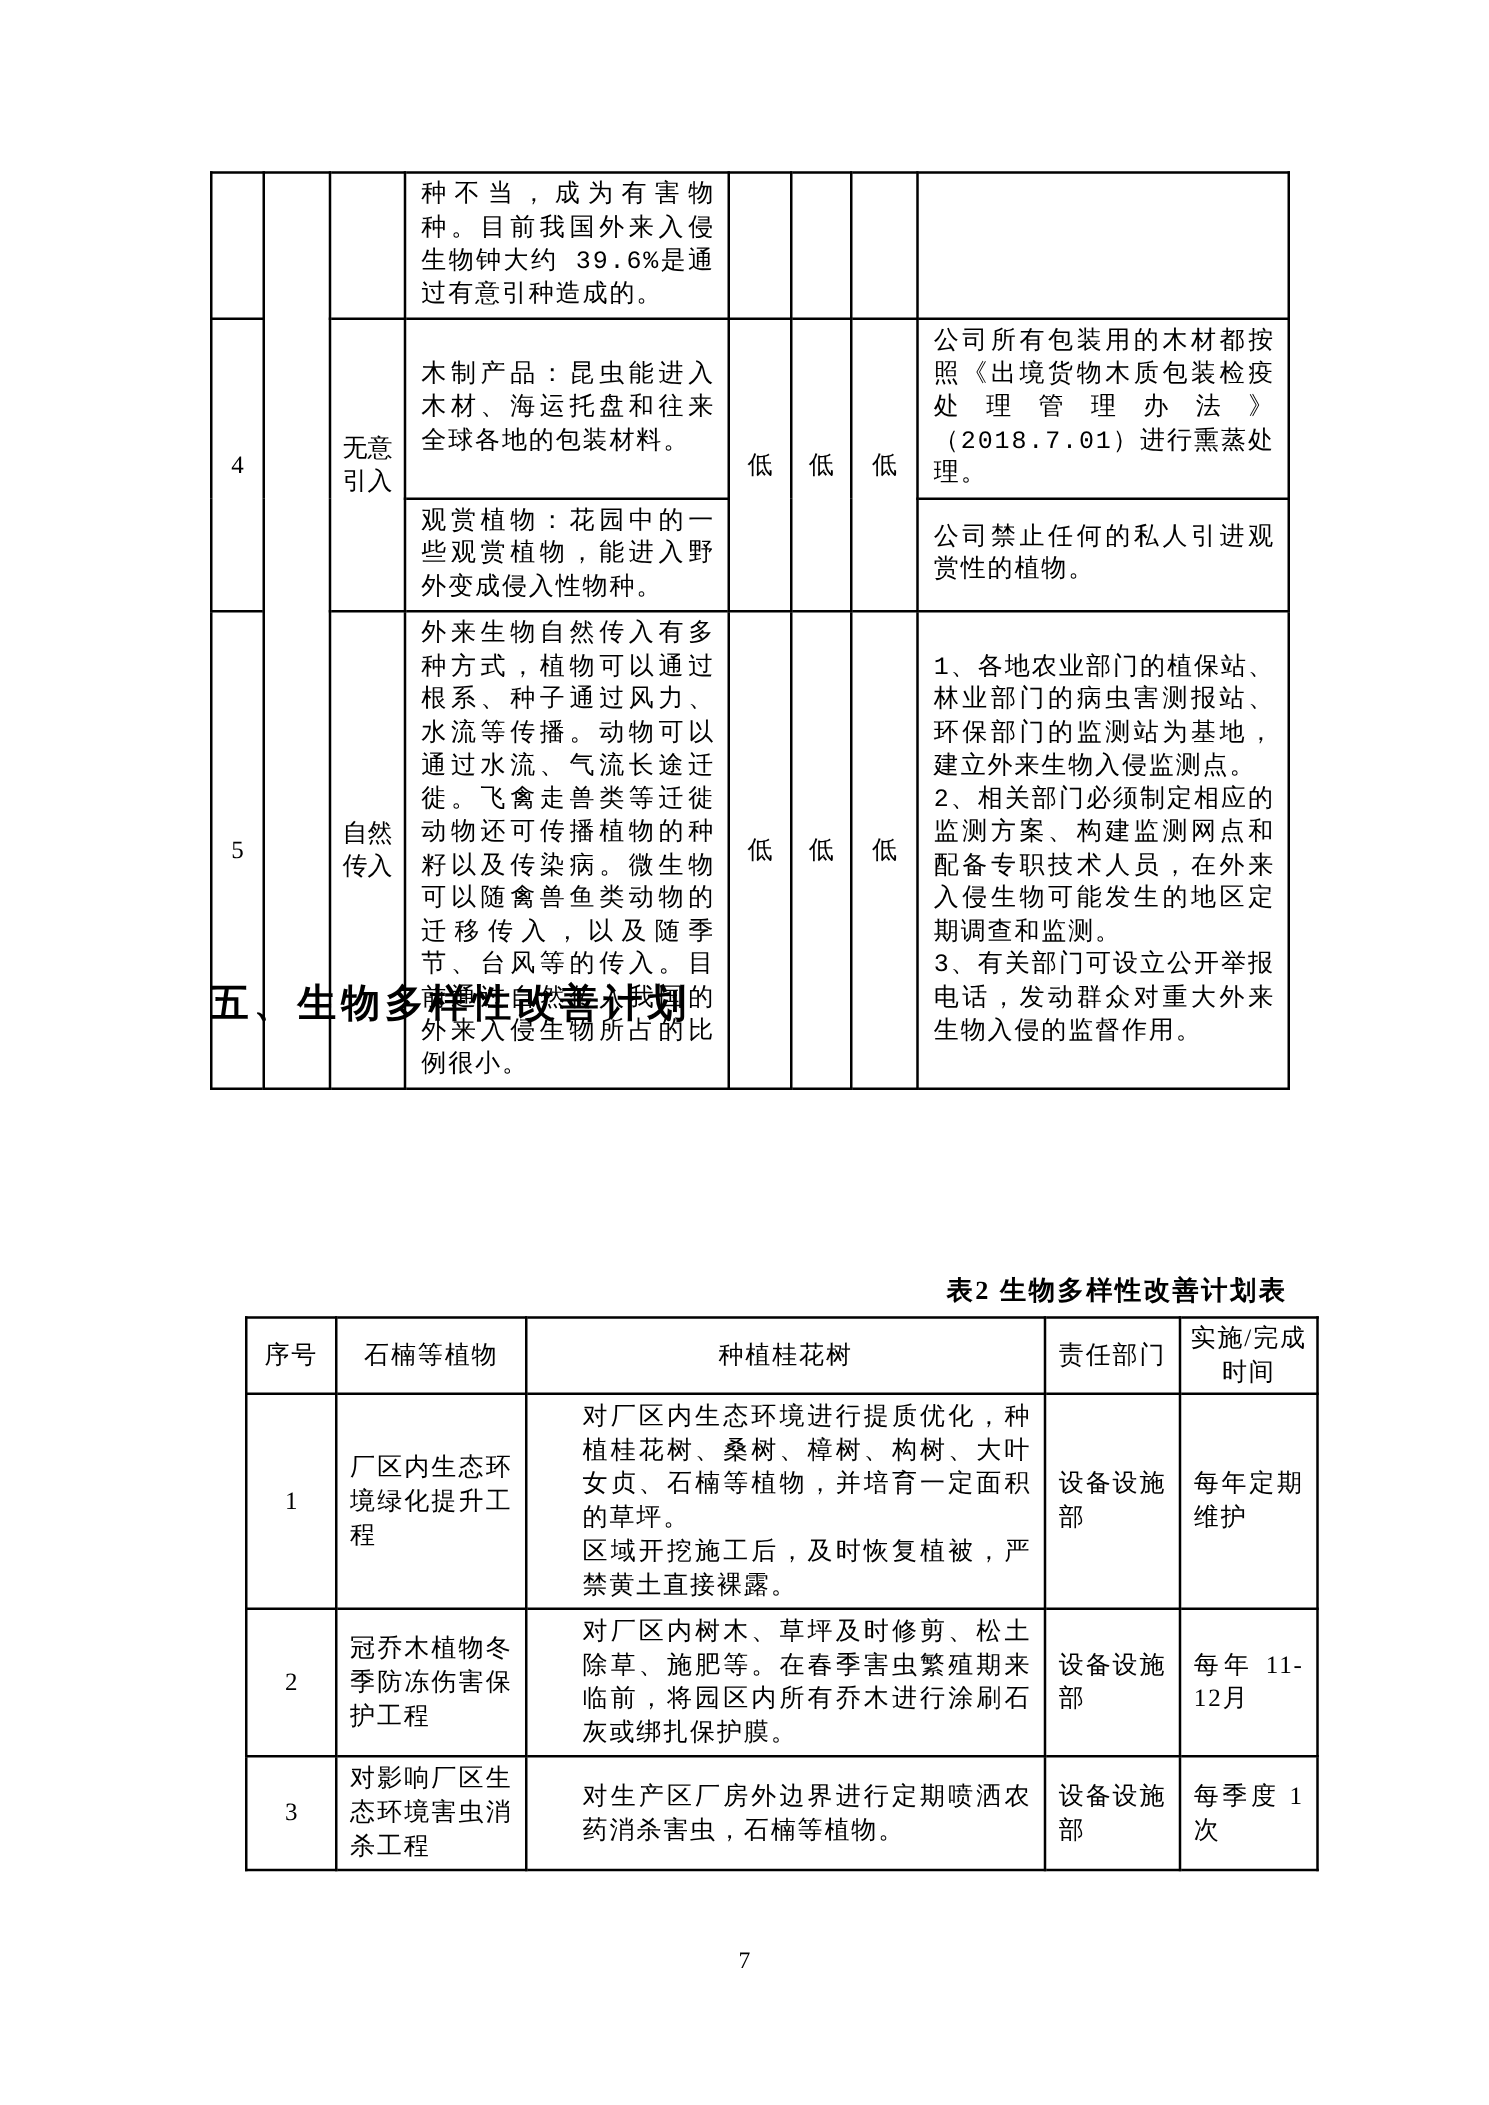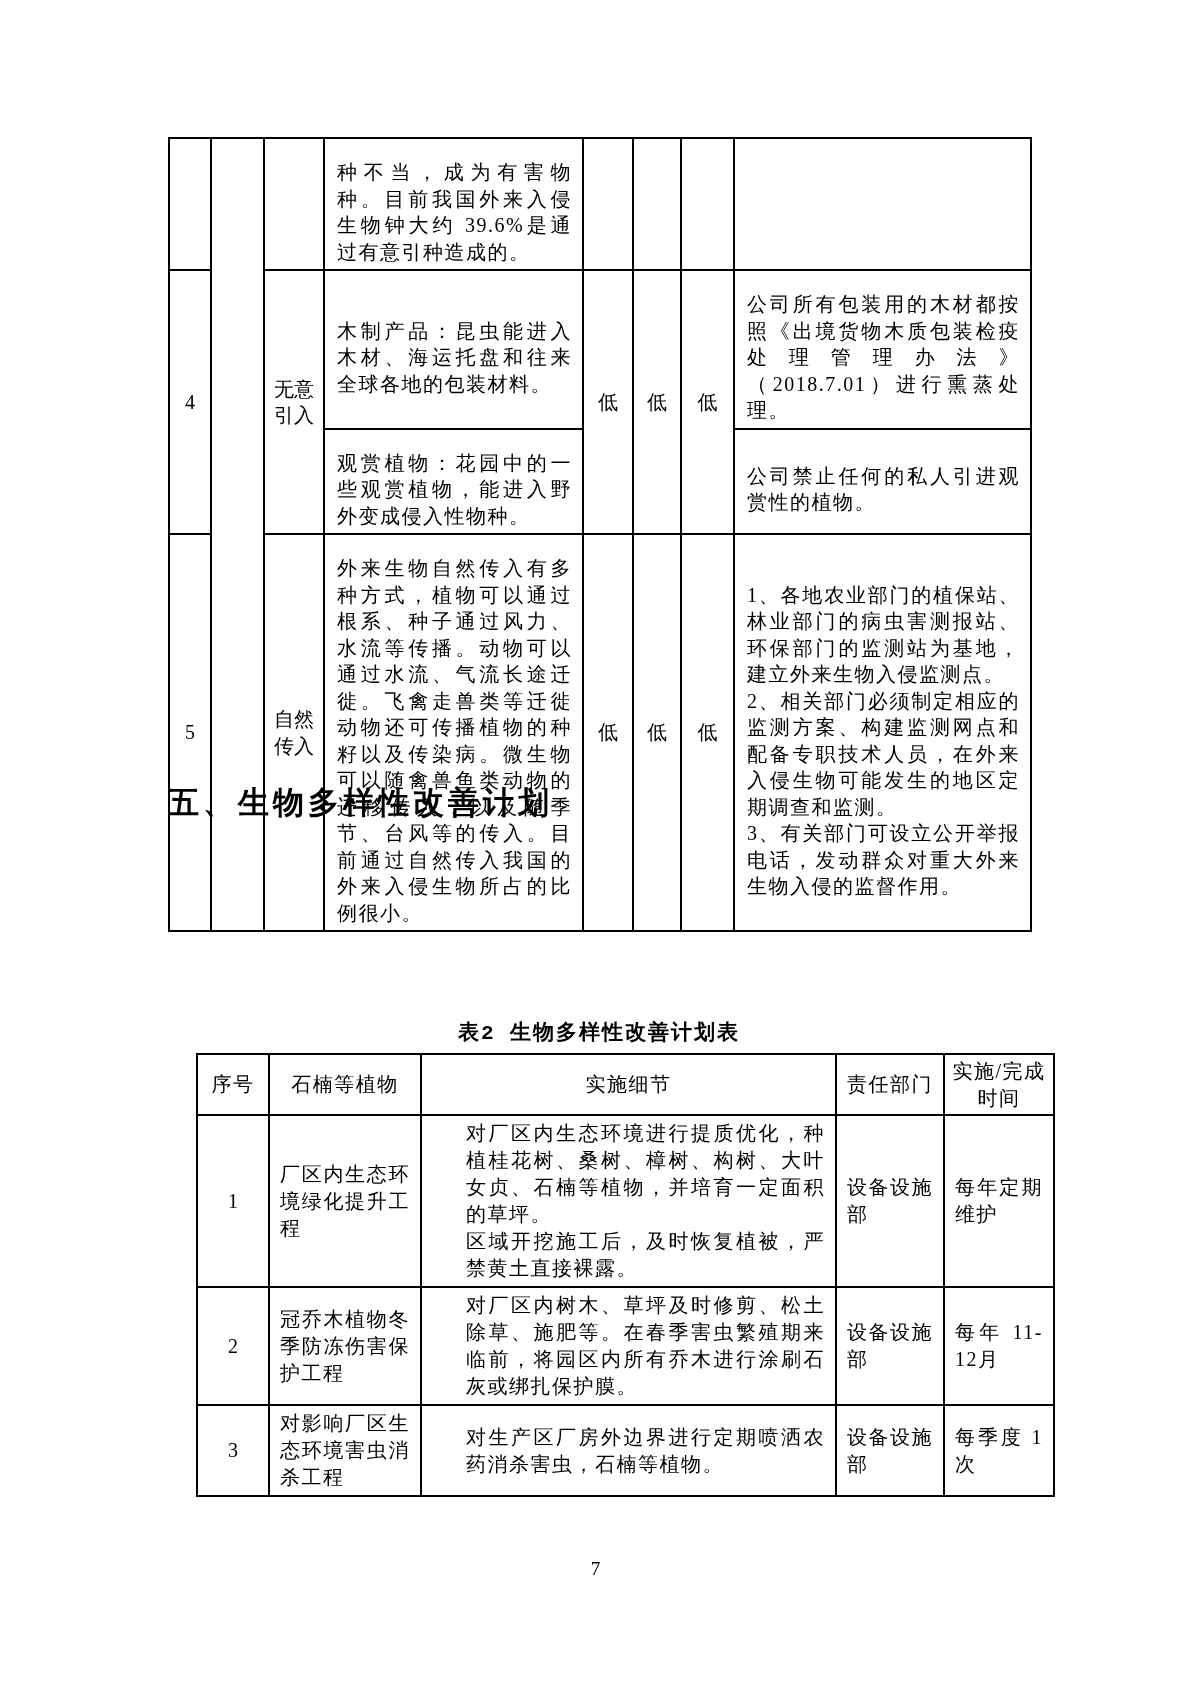--- a/index.html
+++ b/index.html
@@ -12,40 +12,40 @@
   }
   table{border-collapse:collapse;table-layout:fixed;position:absolute;}
   td,th{border:2px solid #000;overflow:hidden;}
 
   
   #risk-table{left:168px;top:137px;width:862px;}
   #risk-table td{
     font-size:20px;line-height:26.5px;letter-spacing:1.5px;
     vertical-align:middle;padding:2px 8px;
   }
-  #risk-table td.txt{text-align:justify;text-justify:inter-character;padding:20px 10px 4px 12px;}
+  #risk-table td.txt{text-align:justify;text-justify:inter-character;padding:5px 10px 4px 12px;font-family:Liberation Mono, monospace;}
   #risk-table td.ctr{text-align:center;padding:2px 2px;letter-spacing:0;}
   #risk-table td.multi{white-space:pre-line;}
 
   
   #section-heading{
     position:absolute;left:168px;top:782px;width:880px;
     font-family:"Liberation Sans","DejaVu Sans",sans-serif;
     font-weight:bold;font-size:31px;letter-spacing:4px;
   }
   #intro-paragraph{
     position:absolute;left:168px;top:832px;width:864px;
     font-size:25px;line-height:48px;letter-spacing:4px;
     text-align:justify;text-justify:inter-character;
     text-indent:56px;
   }
   #plan-caption{
     position:absolute;left:168px;top:1018px;width:862px;
-    text-align:center;
-    font-family:Liberation Mono, monospace;
+    text-align:right;
+    font-family:Liberation Serif, serif;
     font-weight:bold;font-size:21px;letter-spacing:2px;
   }
 
   
   #plan-table{left:166px;top:1053px;width:857px;margin-left:30px;}
   #plan-table th{
     font-weight:normal;font-size:20px;line-height:27px;letter-spacing:1.5px;
     text-align:center;vertical-align:middle;padding:2px 4px;
   }
   #plan-table td{
@@ -125,21 +125,21 @@
       <col style="width:72px">
         <col style="width:152px">
         <col style="width:415px">
       <col style="width:108px">
         <col style="width:110px">
     </colgroup>
     <tbody>
         <tr style="height:61px">
       <th>序号</th>
       <th>石楠等植物</th>
-      <th>实施细节</th>
+      <th>种植桂花树</th>
       <th>责任部门</th>
       <th>实施/完成时间</th>
     </tr>
     <tr style="height:142px">
       <td class="ctr">1</td>
       <td class="txt">厂区内生态环境绿化提升工程</td>
       <td class="txt multi">对厂区内生态环境进行提质优化，种植桂花树、桑树、樟树、构树、大叶女贞、石楠等植物，并培育一定面积的草坪。
 区域开挖施工后，及时恢复植被，严禁黄土直接裸露。</td>
       <td class="txt">设备设施部</td>
       <td class="txt">每年定期维护</td>

